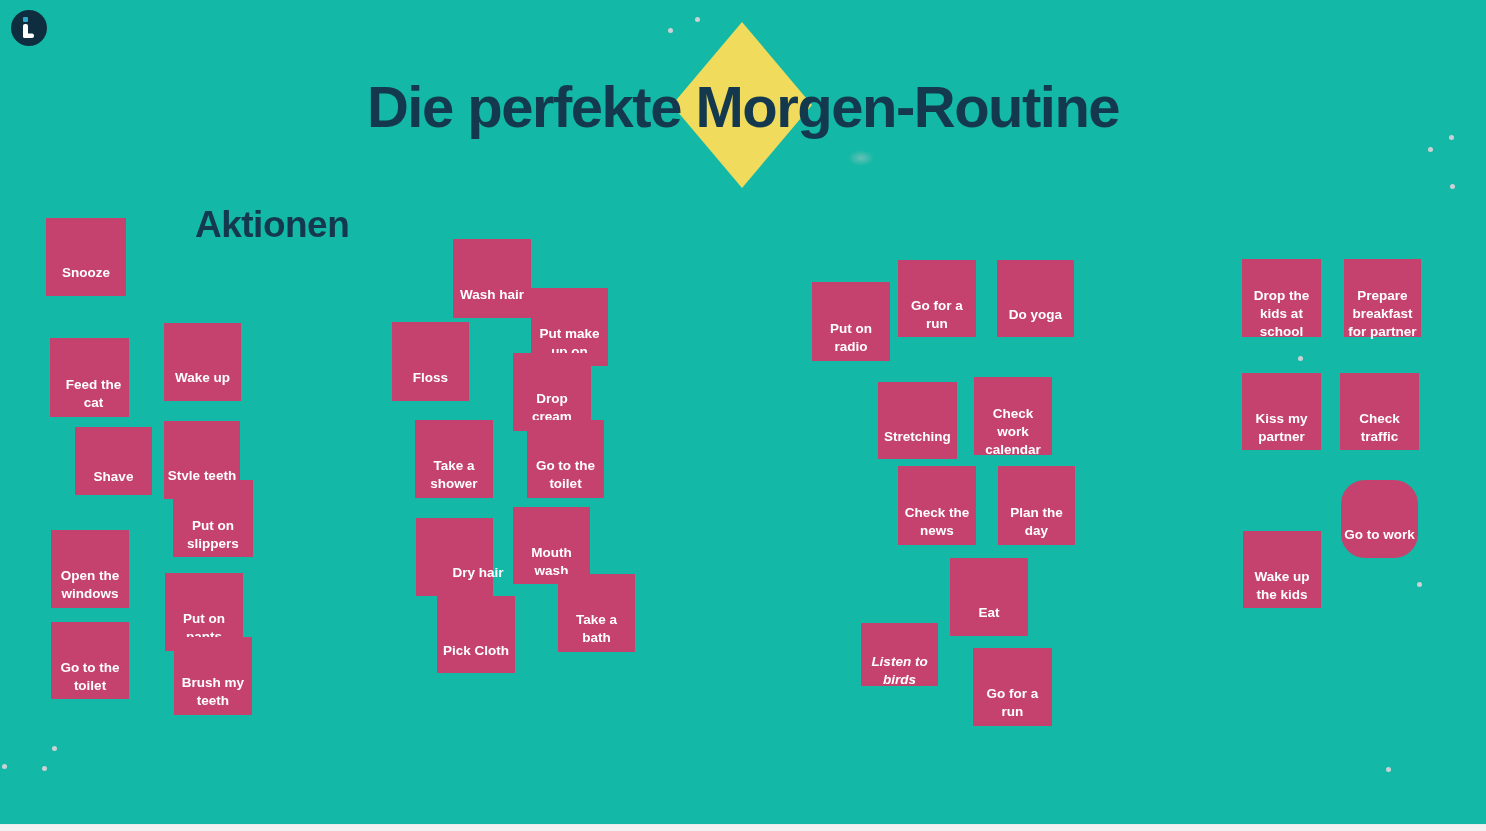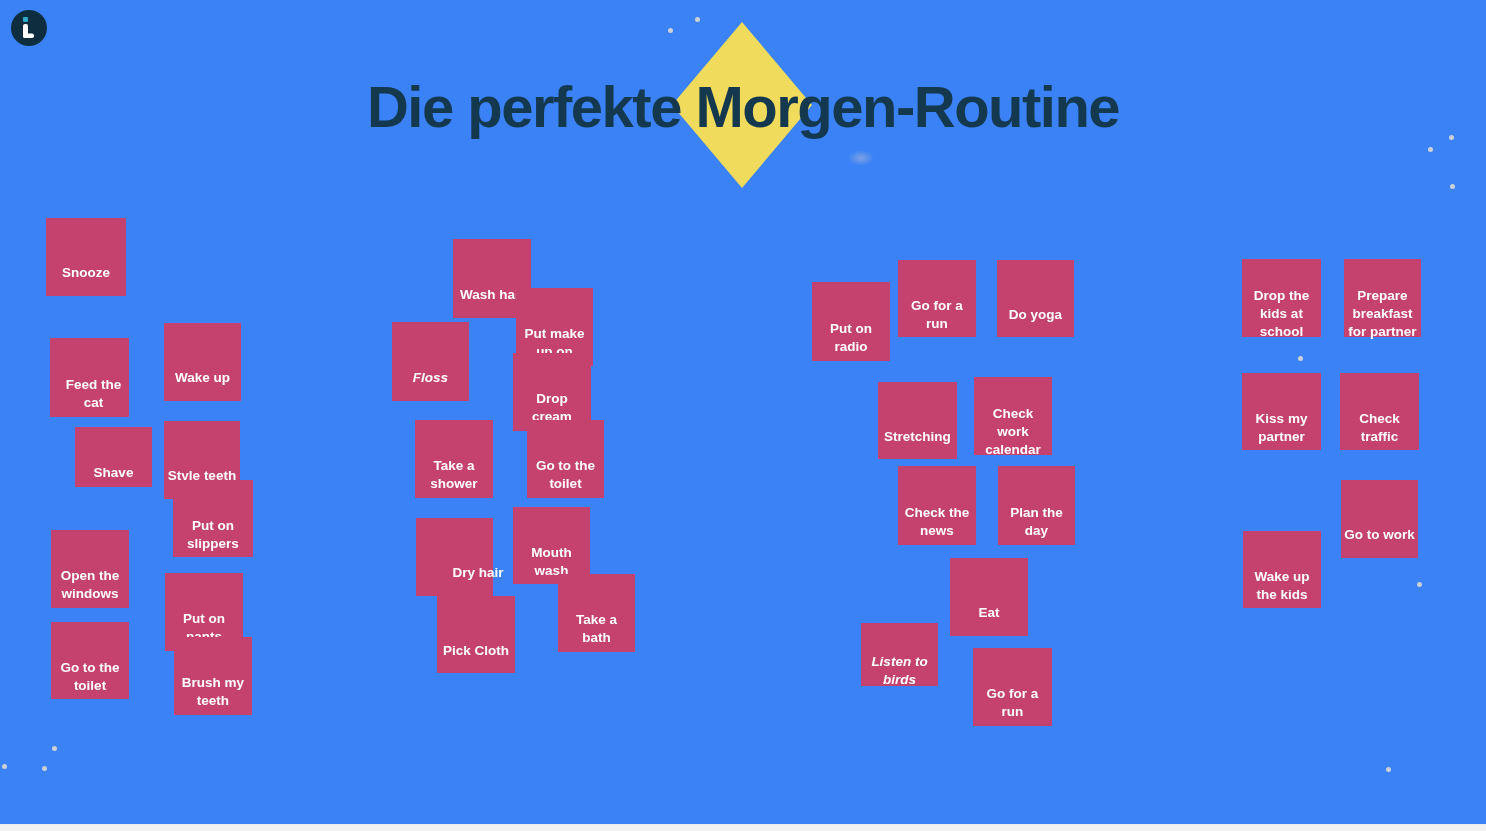--- a/index.html
+++ b/index.html
@@ -10,21 +10,21 @@
     --dot:#ccd1d5;
     --logo-bg:#0e2e40;
     --logo-dot:#2aa9c9;
   }
   *{box-sizing:border-box;margin:0;padding:0;}
   html,body{background:#ffffff;}
   body{font-family:"Liberation Sans", sans-serif;}
   .canvas{
     position:relative;
     width:1486px;height:831px;
-    background:#3b82f6;
+    background:#14b8a6;
     overflow:hidden;
   }
   .logo{
     position:absolute;left:11px;top:10px;
     width:36px;height:36px;border-radius:50%;
     background:var(--logo-bg);
     display:flex;align-items:center;justify-content:center;
   }
   .diamond{
     position:absolute;left:672px;top:22px;width:140px;height:166px;
@@ -86,33 +86,34 @@
       <div class="dot" style="left: 1298px; top: 356px;"></div>
       <div class="dot" style="left: 1417px; top: 582px;"></div>
       <div class="dot" style="left: 52px; top: 746px;"></div>
       <div class="dot" style="left: 42px; top: 766px;"></div>
       <div class="dot" style="left: 2px; top: 764px;"></div>
       <div class="dot" style="left: 1386px; top: 767px;"></div>
     </div>
 
   <h1 class="board-title">Die perfekte Morgen-Routine</h1>
 
+  <div class="section-label">Aktionen</div>
 
   <div id="notes-layer">
       <div class="note" style="left: 46px; top: 218px; width: 80px; height: 78px;">
         <span>Snooze</span>
       </div>
       <div class="note" style="left: 50px; top: 338px; width: 79px; height: 79px; padding-left: 8px;">
         <span>Feed the
 cat</span>
       </div>
       <div class="note" style="left: 164px; top: 323px; width: 77px; height: 78px;">
         <span>Wake up</span>
       </div>
-      <div class="note" style="left: 75px; top: 427px; width: 77px; height: 60px;">
+      <div class="note" style="left: 75px; top: 427px; width: 77px; height: 68px;">
         <span>Shave</span>
       </div>
       <div class="note" style="left: 164px; top: 421px; width: 76px; height: 78px;">
         <span>Style teeth</span>
       </div>
       <div class="note" style="left: 173px; top: 480px; width: 80px; height: 77px;">
         <span>Put on
 slippers</span>
       </div>
       <div class="note" style="left: 51px; top: 530px; width: 78px; height: 78px;">
@@ -127,29 +128,29 @@
         <span>Brush my
 teeth</span>
       </div>
       <div class="note" style="left: 51px; top: 622px; width: 78px; height: 77px;">
         <span>Go to the
 toilet</span>
       </div>
       <div class="note" style="left: 453px; top: 239px; width: 78px; height: 79px;">
         <span>Wash hair</span>
       </div>
-      <div class="note" style="left: 516px; top: 288px; width: 77px; height: 78px;">
+      <div class="note" style="left: 531px; top: 288px; width: 77px; height: 78px;">
         <span>Put make
 up on</span>
       </div>
       <div class="note" style="left: 513px; top: 353px; width: 78px; height: 78px;">
         <span>Drop
 cream</span>
       </div>
-      <div class="note" style="left: 392px; top: 322px; width: 77px; height: 79px; font-style: italic;">
+      <div class="note" style="left: 392px; top: 322px; width: 77px; height: 79px;">
         <span>Floss</span>
       </div>
       <div class="note" style="left: 415px; top: 420px; width: 78px; height: 78px;">
         <span>Take a
 shower</span>
       </div>
       <div class="note" style="left: 527px; top: 420px; width: 77px; height: 78px;">
         <span>Go to the
 toilet</span>
       </div>
@@ -216,21 +217,21 @@
 for partner</span>
       </div>
       <div class="note" style="left: 1242px; top: 373px; width: 79px; height: 77px;">
         <span>Kiss my
 partner</span>
       </div>
       <div class="note" style="left: 1340px; top: 373px; width: 79px; height: 77px;">
         <span>Check
 traffic</span>
       </div>
-      <div class="note" style="left: 1341px; top: 480px; width: 77px; height: 78px;">
+      <div class="note" style="left: 1341px; top: 480px; width: 77px; height: 78px; border-radius: 24px;">
         <span>Go to work</span>
       </div>
       <div class="note" style="left: 1243px; top: 531px; width: 78px; height: 77px;">
         <span>Wake up
 the kids</span>
       </div>
     </div>
 
   <div class="logo">
     <svg width="36" height="36" viewBox="0 0 36 36">

